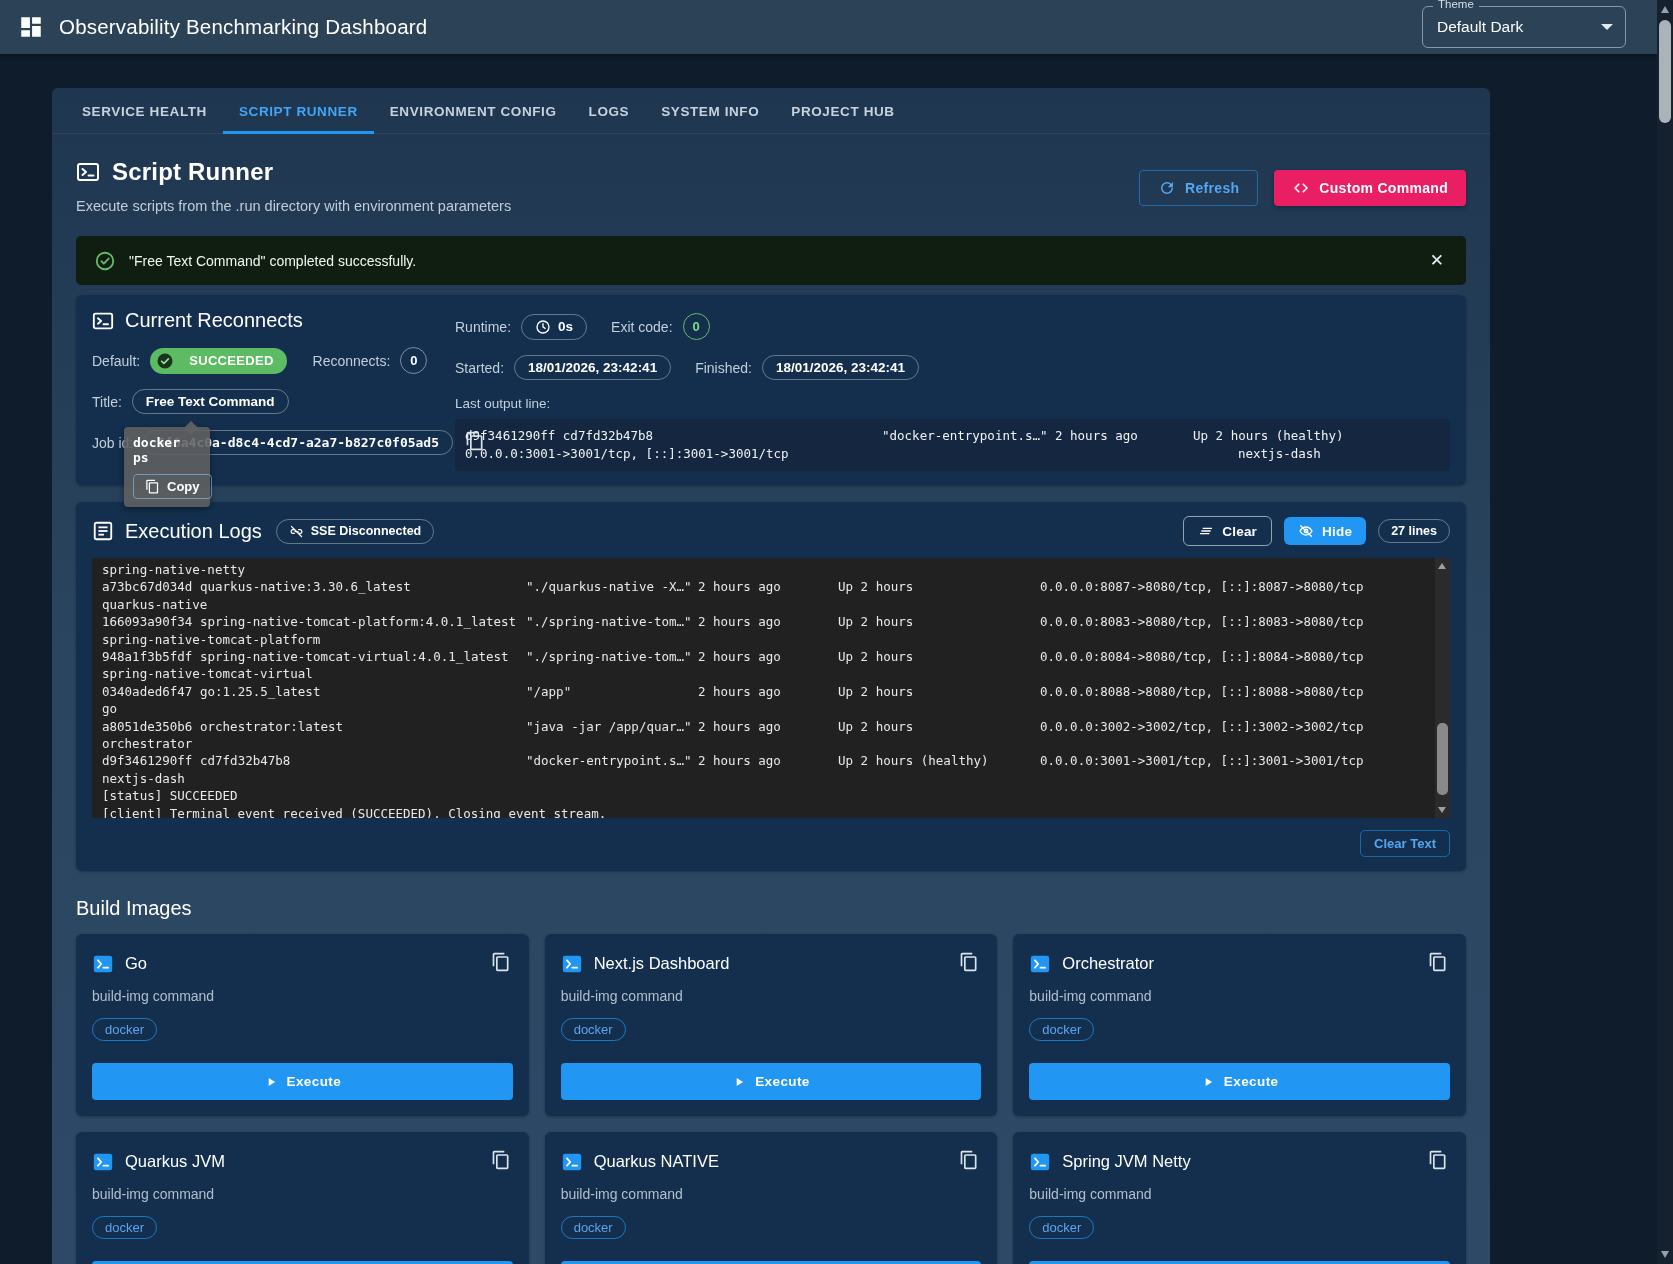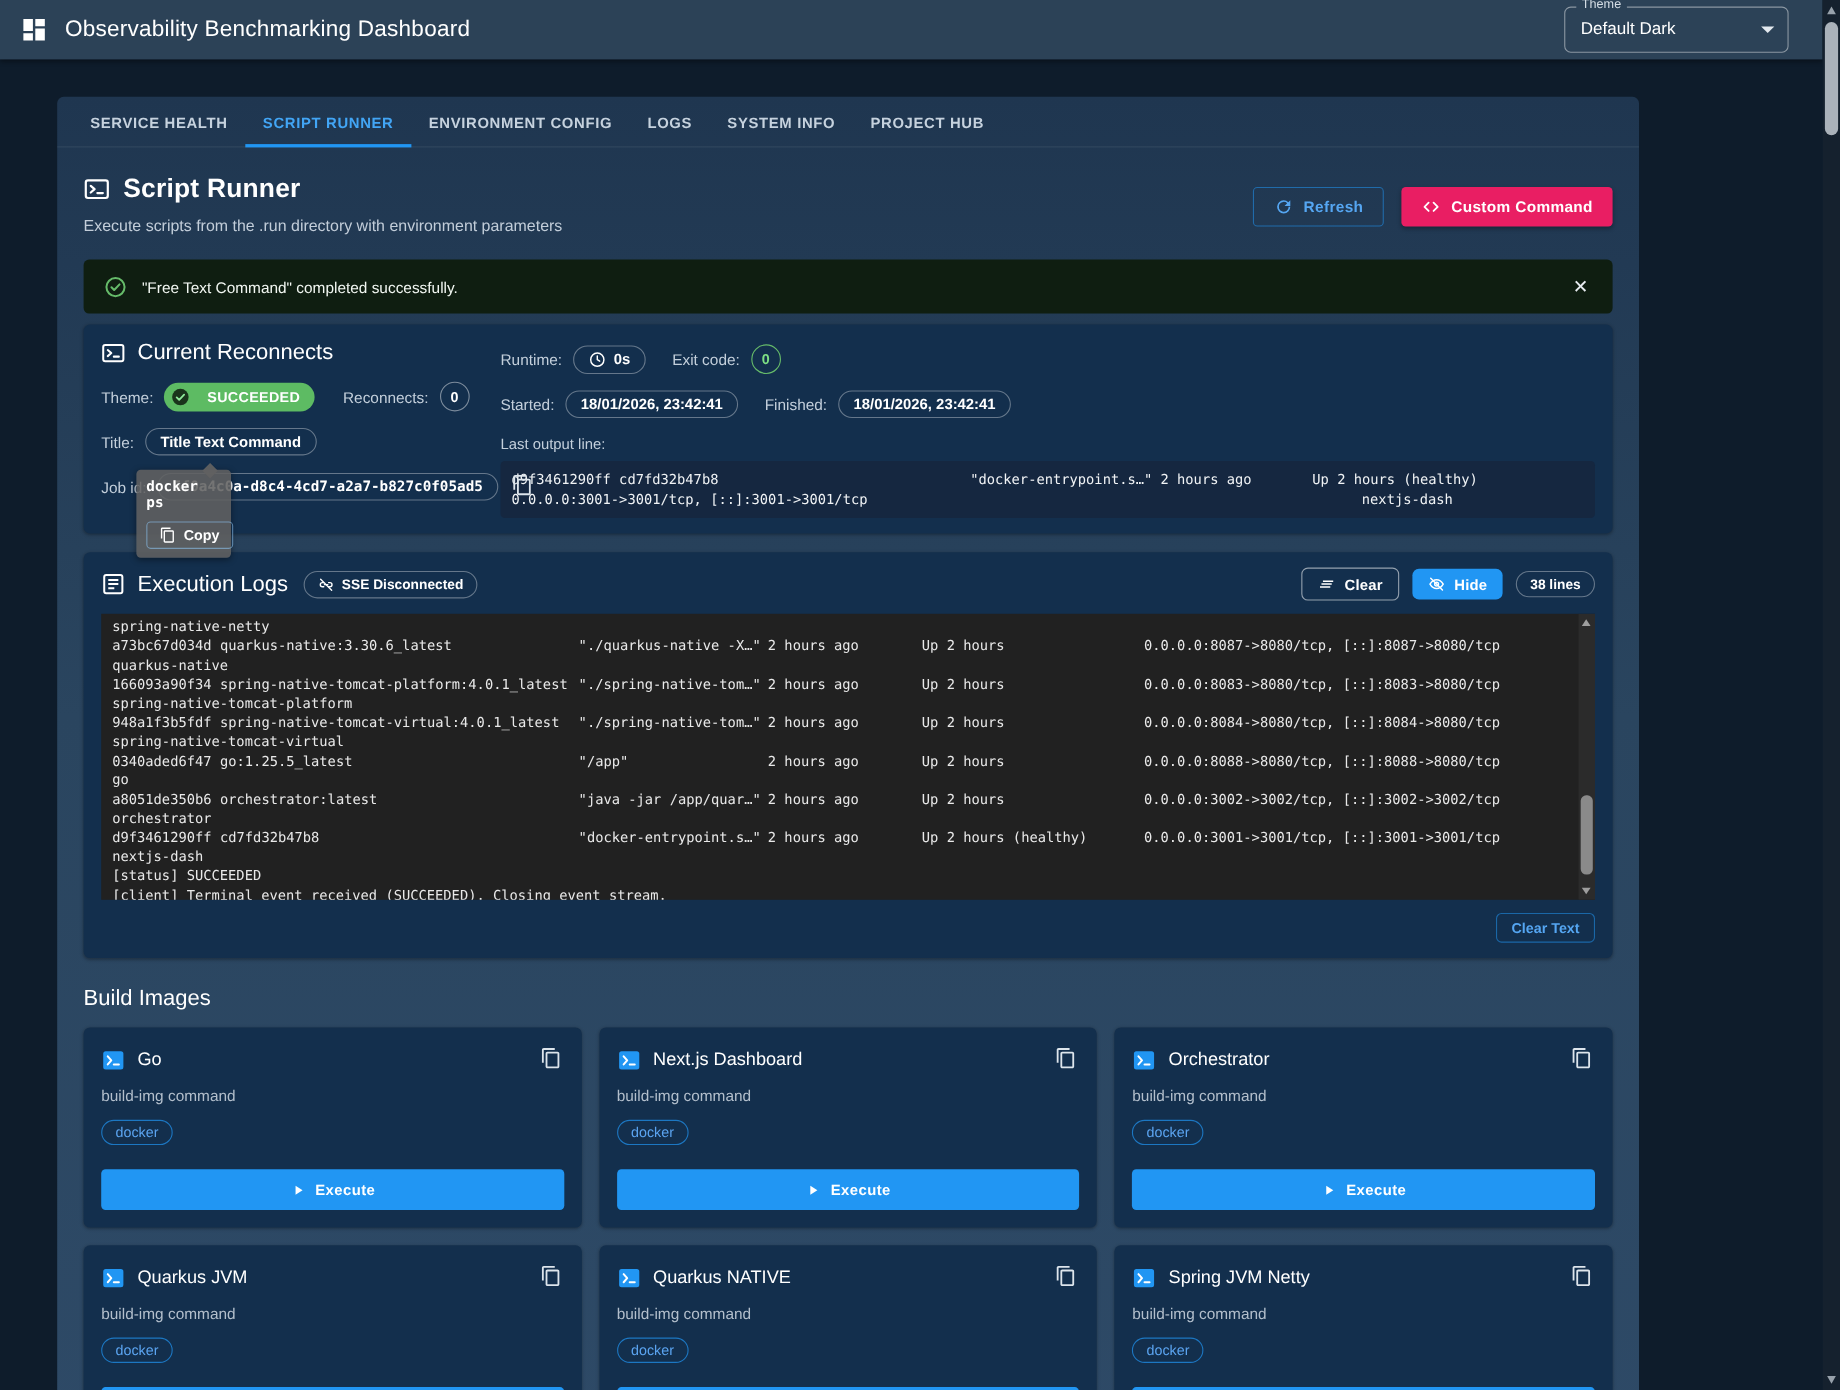--- a/index.html
+++ b/index.html
@@ -229,36 +229,36 @@
                 <span class="ico">
                   <svg viewBox="0 0 24 24" fill="none" stroke="currentColor" stroke-width="2">
                       <rect x="2" y="4" width="20" height="16" rx="2"></rect>
                       <path d="M6.5 9l3.5 3-3.5 3" stroke-linecap="round" stroke-linejoin="round"></path>
                       <line x1="12.5" y1="15.5" x2="17.5" y2="15.5" stroke-linecap="round"></line>
                     </svg>
                 </span>
                 <span>Current Reconnects</span>
               </h3>
               <div class="ce-row">
-                <span class="lbl">Theme:</span>
+                <span class="lbl">Default:</span>
                 <span class="chip-success">
                   <span class="ck">
                     <svg viewBox="0 0 24 24">
                         <circle cx="12" cy="12" r="10" fill="rgba(0,0,0,0.72)"></circle>
                         <path d="M7.5 12.3l3 3 6-6.2" fill="none" stroke="#8fe99a" stroke-width="2.2" stroke-linecap="round" stroke-linejoin="round"></path>
                       </svg>
                   </span>
                   <span>SUCCEEDED</span>
                 </span>
                 <span class="lbl" style="margin-left:16px">Reconnects:</span>
                 <span class="circle">0</span>
               </div>
               <div class="ce-row">
                 <span class="lbl">Title:</span>
-                <span class="pill">Title Text Command</span>
+                <span class="pill">Free Text Command</span>
               </div>
               <div class="ce-row">
                 <span class="lbl">Job id:</span>
                 <span class="pill mono">5f0a4c0a-d8c4-4cd7-a2a7-b827c0f05ad5</span>
                 <button class="icon-btn">
                   <svg viewBox="0 0 24 24" fill="currentColor">
                       <path d="M16 1H4c-1.1 0-2 .9-2 2v14h2V3h12V1zm3 4H8c-1.1 0-2 .9-2 2v14c0 1.1.9 2 2 2h11c1.1 0 2-.9 2-2V7c0-1.1-.9-2-2-2zm0 16H8V7h11v14z"></path>
                     </svg>
                 </button>
               </div>
@@ -336,21 +336,21 @@
                 <span>Clear</span>
               </button>
               <button class="btn-sm btn-hide">
                 <svg viewBox="0 0 24 24" fill="none" stroke="currentColor" stroke-width="2">
                     <path d="M3 12s3.5-6 9-6 9 6 9 6-3.5 6-9 6-9-6-9-6z"></path>
                     <circle cx="12" cy="12" r="2.6"></circle>
                     <line x1="4" y1="4" x2="20" y2="20" stroke-linecap="round"></line>
                   </svg>
                 <span>Hide</span>
               </button>
-              <span class="lines-pill">38 lines</span>
+              <span class="lines-pill">27 lines</span>
             </div>
           </div>
           <div class="log-box" id="log-box">
             <div id="log-lines">
                 <div class="lname">spring-native-netty</div>
                 <div class="lrow">
                   <span>a73bc67d034d</span>
                   <span>quarkus-native:3.30.6_latest</span>
                   <span>"./quarkus-native -X…"</span>
                   <span>2 hours ago</span>

